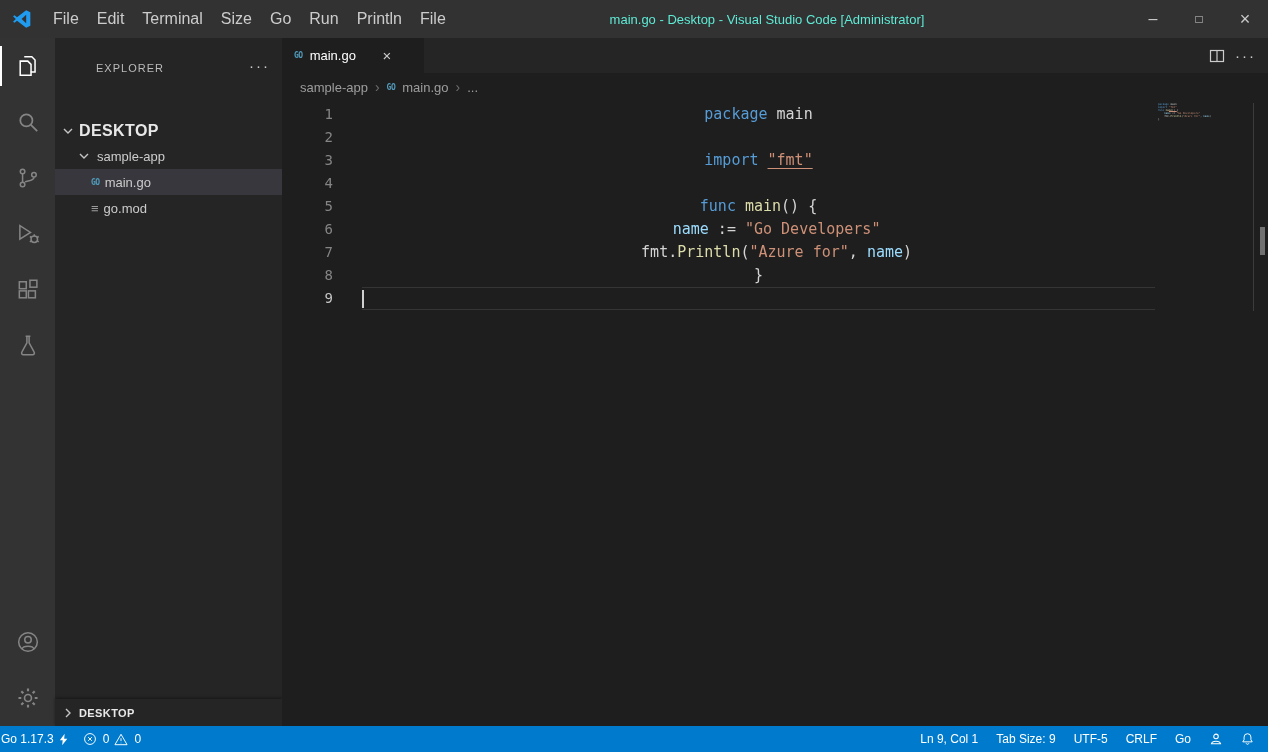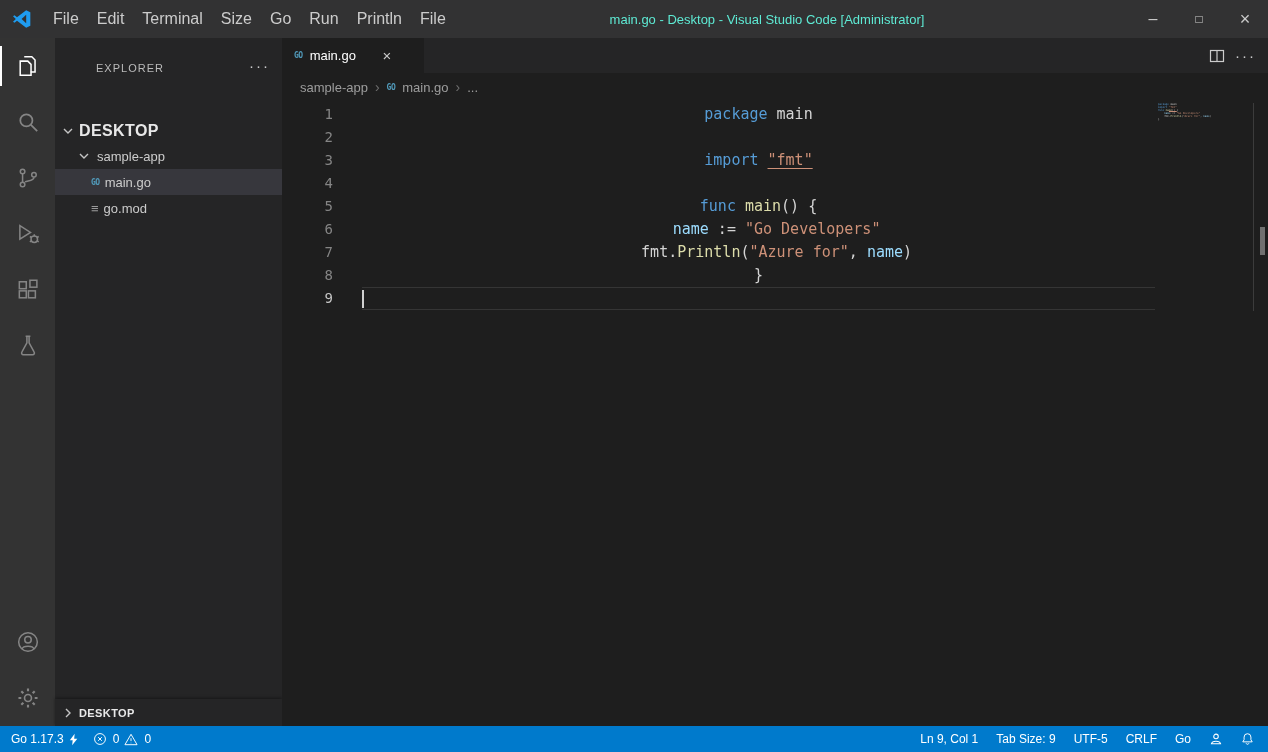--- a/index.html
+++ b/index.html
@@ -88,21 +88,21 @@
              opacity:.95; overflow:hidden; }
   .minimap-border { position:absolute; top:2px; right:14px; width:1px; height:208px;
                     background:#3c3c3c; }
   .ruler-cursor { position:absolute; right:3px; top:126px; width:5px; height:28px;
                   background:#707070; }
 
   
   .statusbar { position:absolute; left:0; right:0; bottom:0; height:26px;
                background:var(--statusbar,#007acc); display:flex; align-items:center;
                color:#ffffff; font-size:12px; z-index:5; }
-  .sb-left { display:flex; align-items:center; gap:14px; padding-left:11px; }
+  .sb-left { display:flex; align-items:center; gap:14px; padding-left:1px; }
   .sb-right { margin-left:auto; display:flex; align-items:center; gap:18px; padding-right:14px; }
   .sb-item { display:flex; align-items:center; gap:5px; white-space:nowrap; }
   .sb-item .cnt { margin-left:1px; }
   svg { display:block; }
 </style>
 </head>
 <body>
 
 <div class="window">
 

